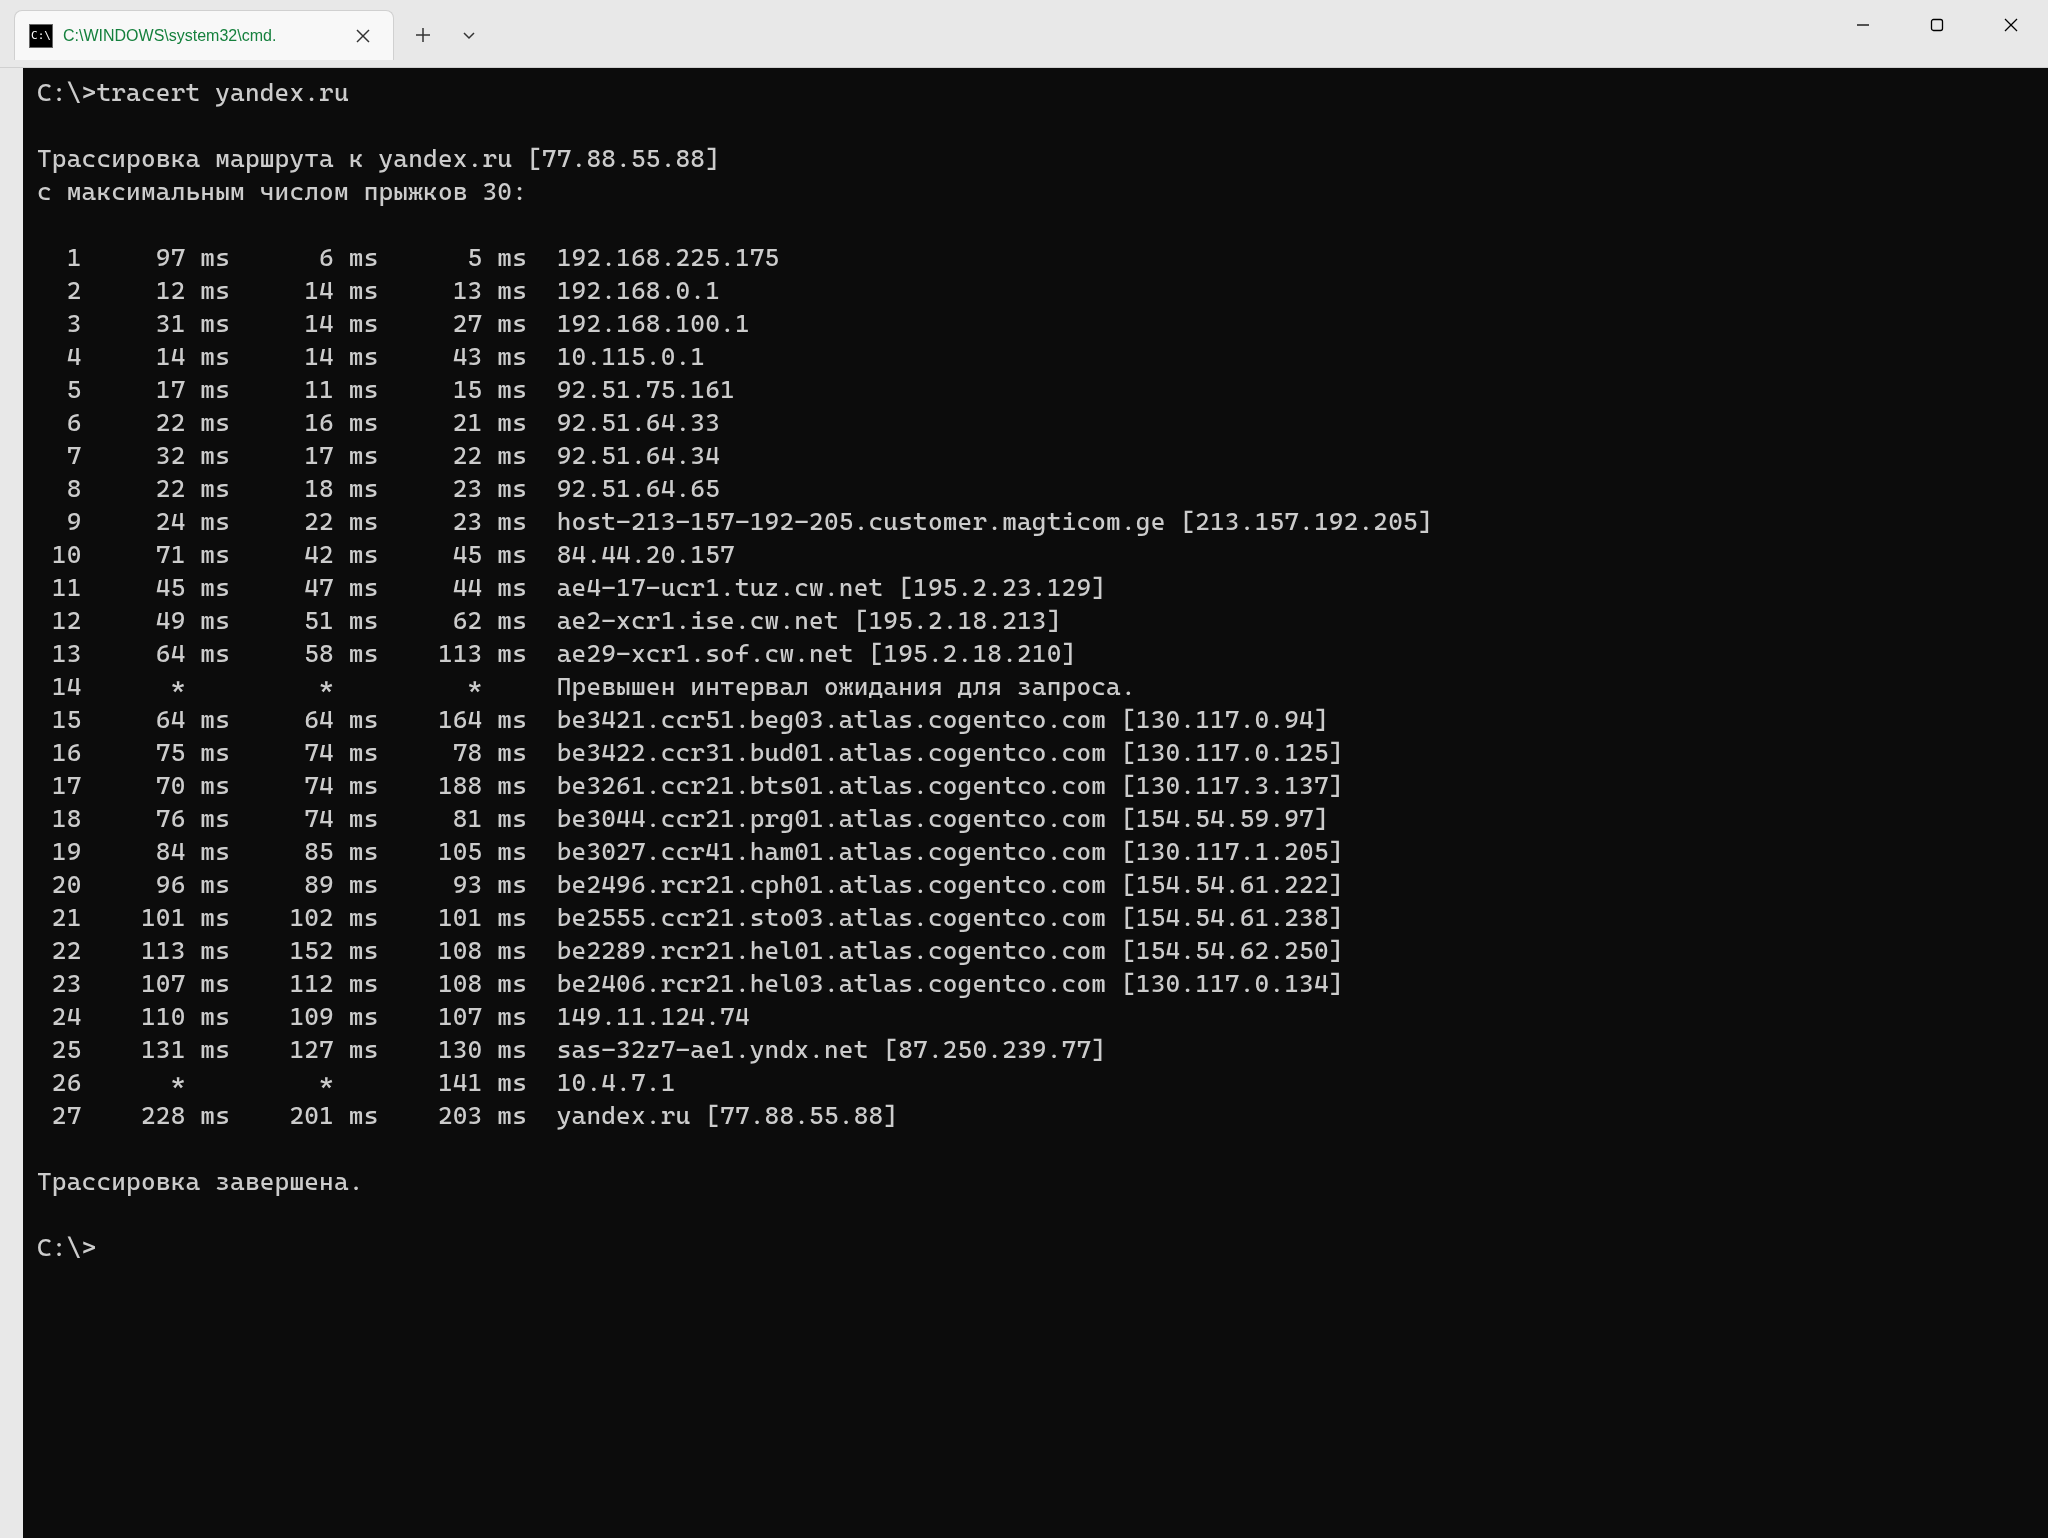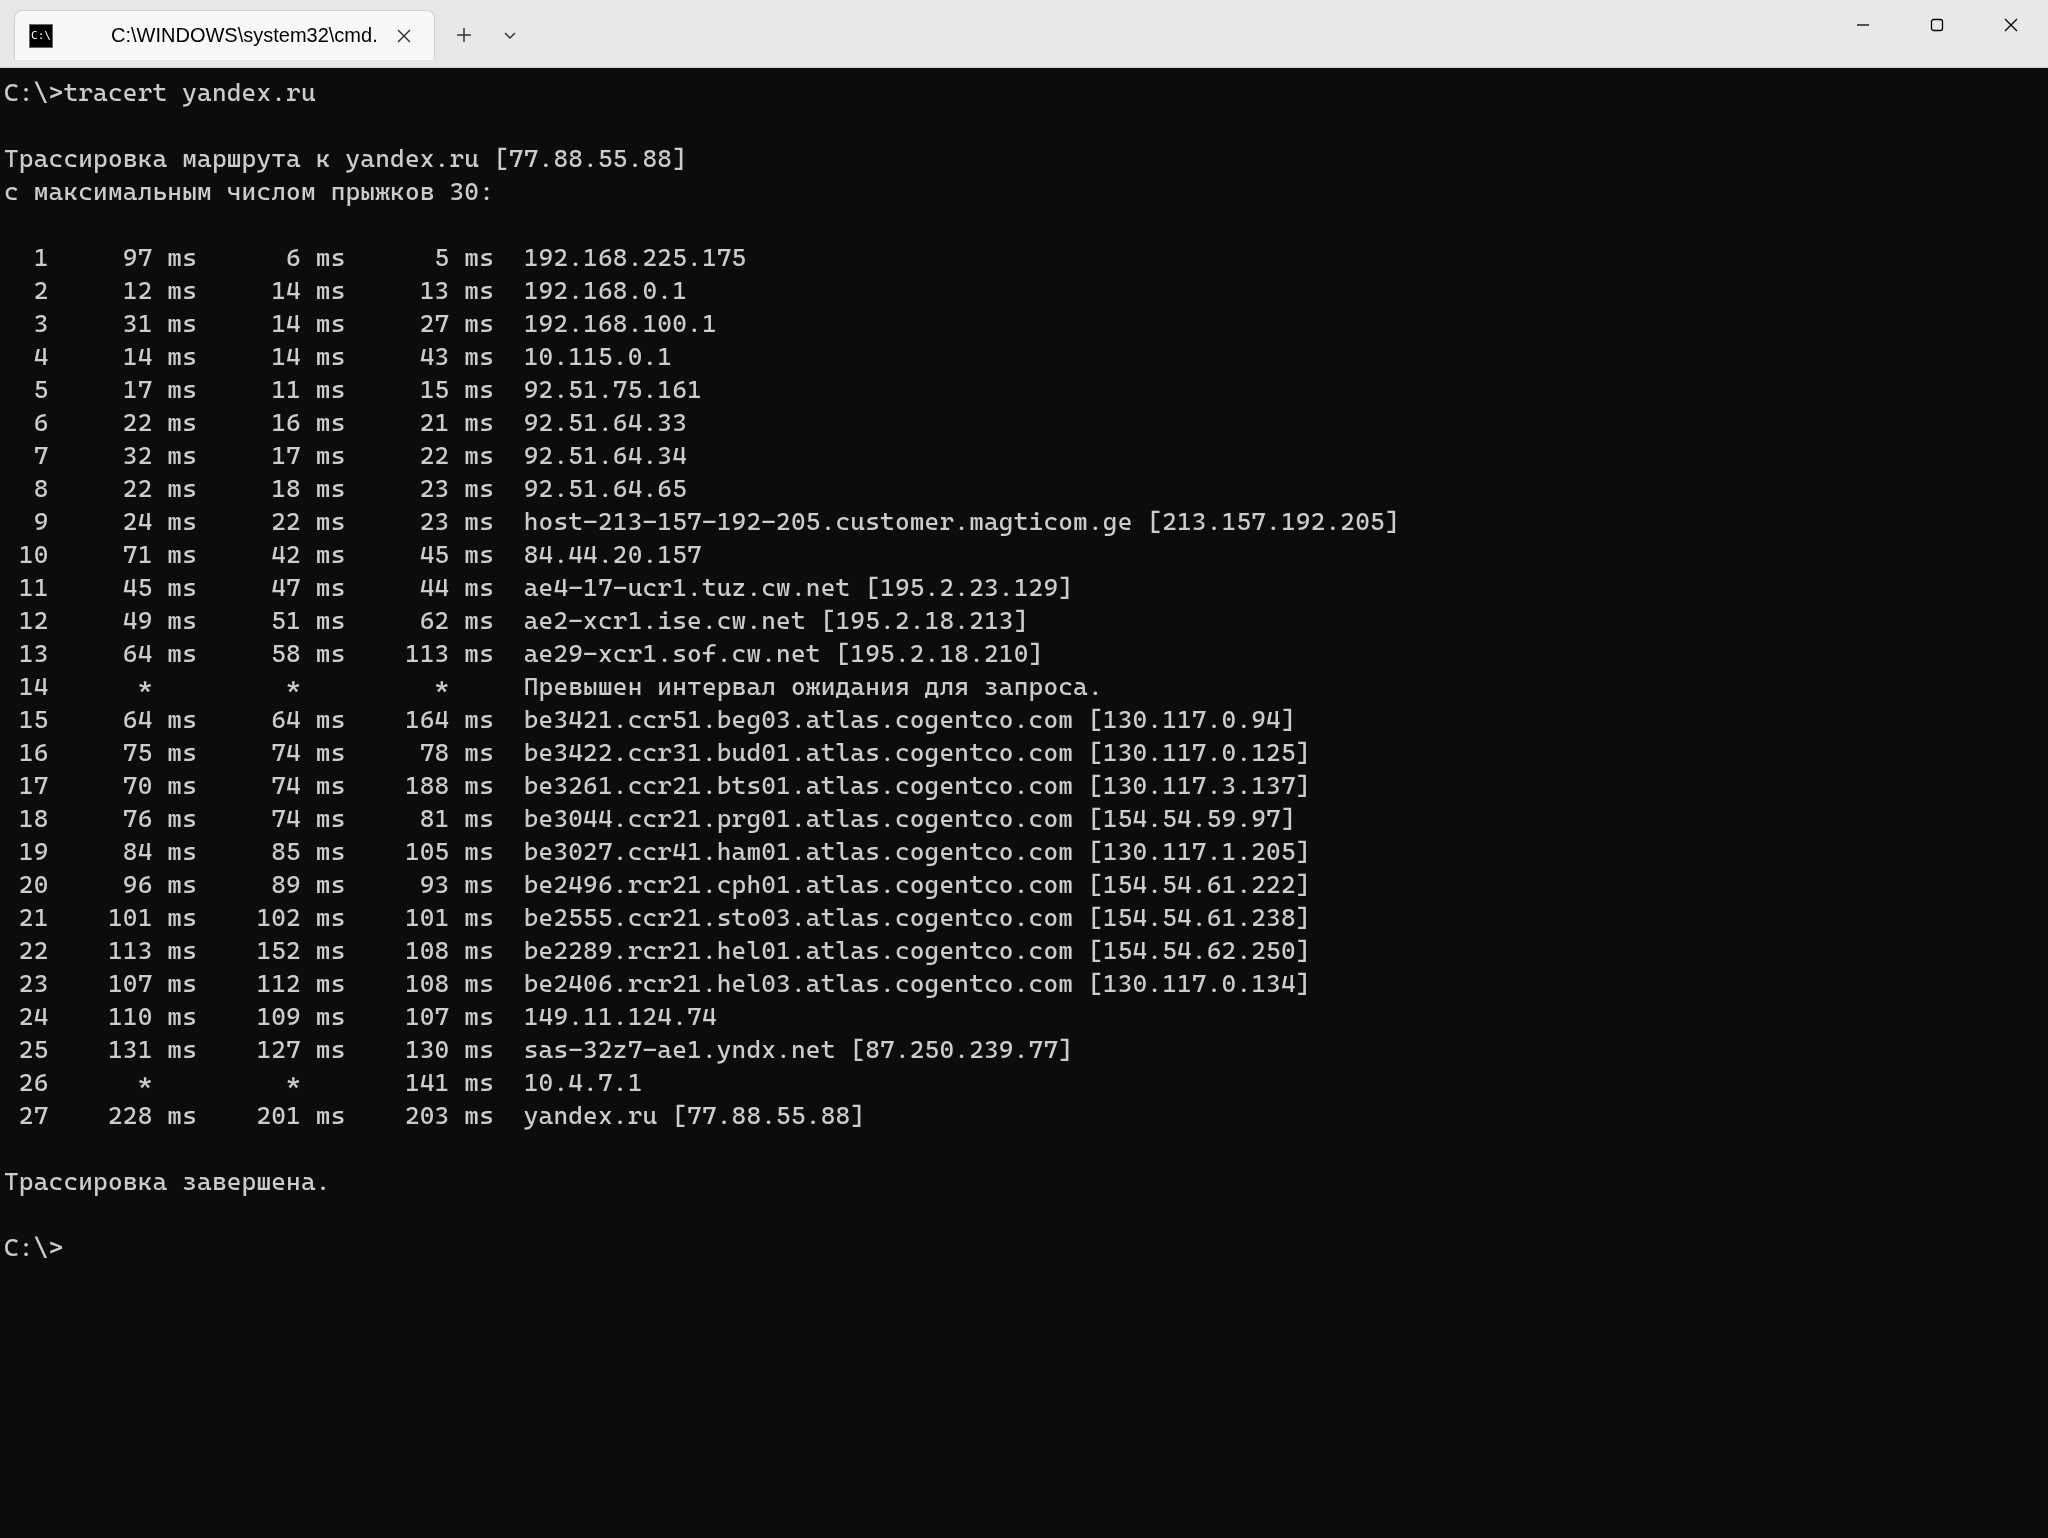--- a/index.html
+++ b/index.html
@@ -46,26 +46,25 @@
     color: #fff;
     font-family: monospace;
     font-size: 11px;
     display: flex;
     align-items: center;
     justify-content: center;
     border: 1px solid #666;
     line-height: 1;
   }
   .tab-title {
-    font-size: 20px;
-    color: #000000;
+    font-size: 16px;
+    color: #15803d;
     flex: 1;
     white-space: nowrap;
     overflow: hidden;
-    margin-left: 48px;
   }
   .tab-close {
     width: 32px;
     height: 32px;
     display: flex;
     align-items: center;
     justify-content: center;
     font-size: 18px;
     color: #333;
     border-radius: 4px;
@@ -110,24 +109,25 @@
     justify-content: center;
     cursor: pointer;
   }
   .terminal {
     flex: 1;
     background: #0c0c0c;
     color: #cccccc;
     font-family: "Cascadia Mono", "Consolas", monospace;
     font-size: 25px;
     line-height: 33px;
-    padding: 8px 4px;
+    padding: 8px 14px;
     white-space: pre;
     overflow: hidden;
     letter-spacing: 0.2px;
+    margin-left: 23px;
   }
   svg { display: block; }
 </style>
 </head>
 <body>
 
 <div class="window">
 
   <div class="titlebar">
     <div class="tab">

